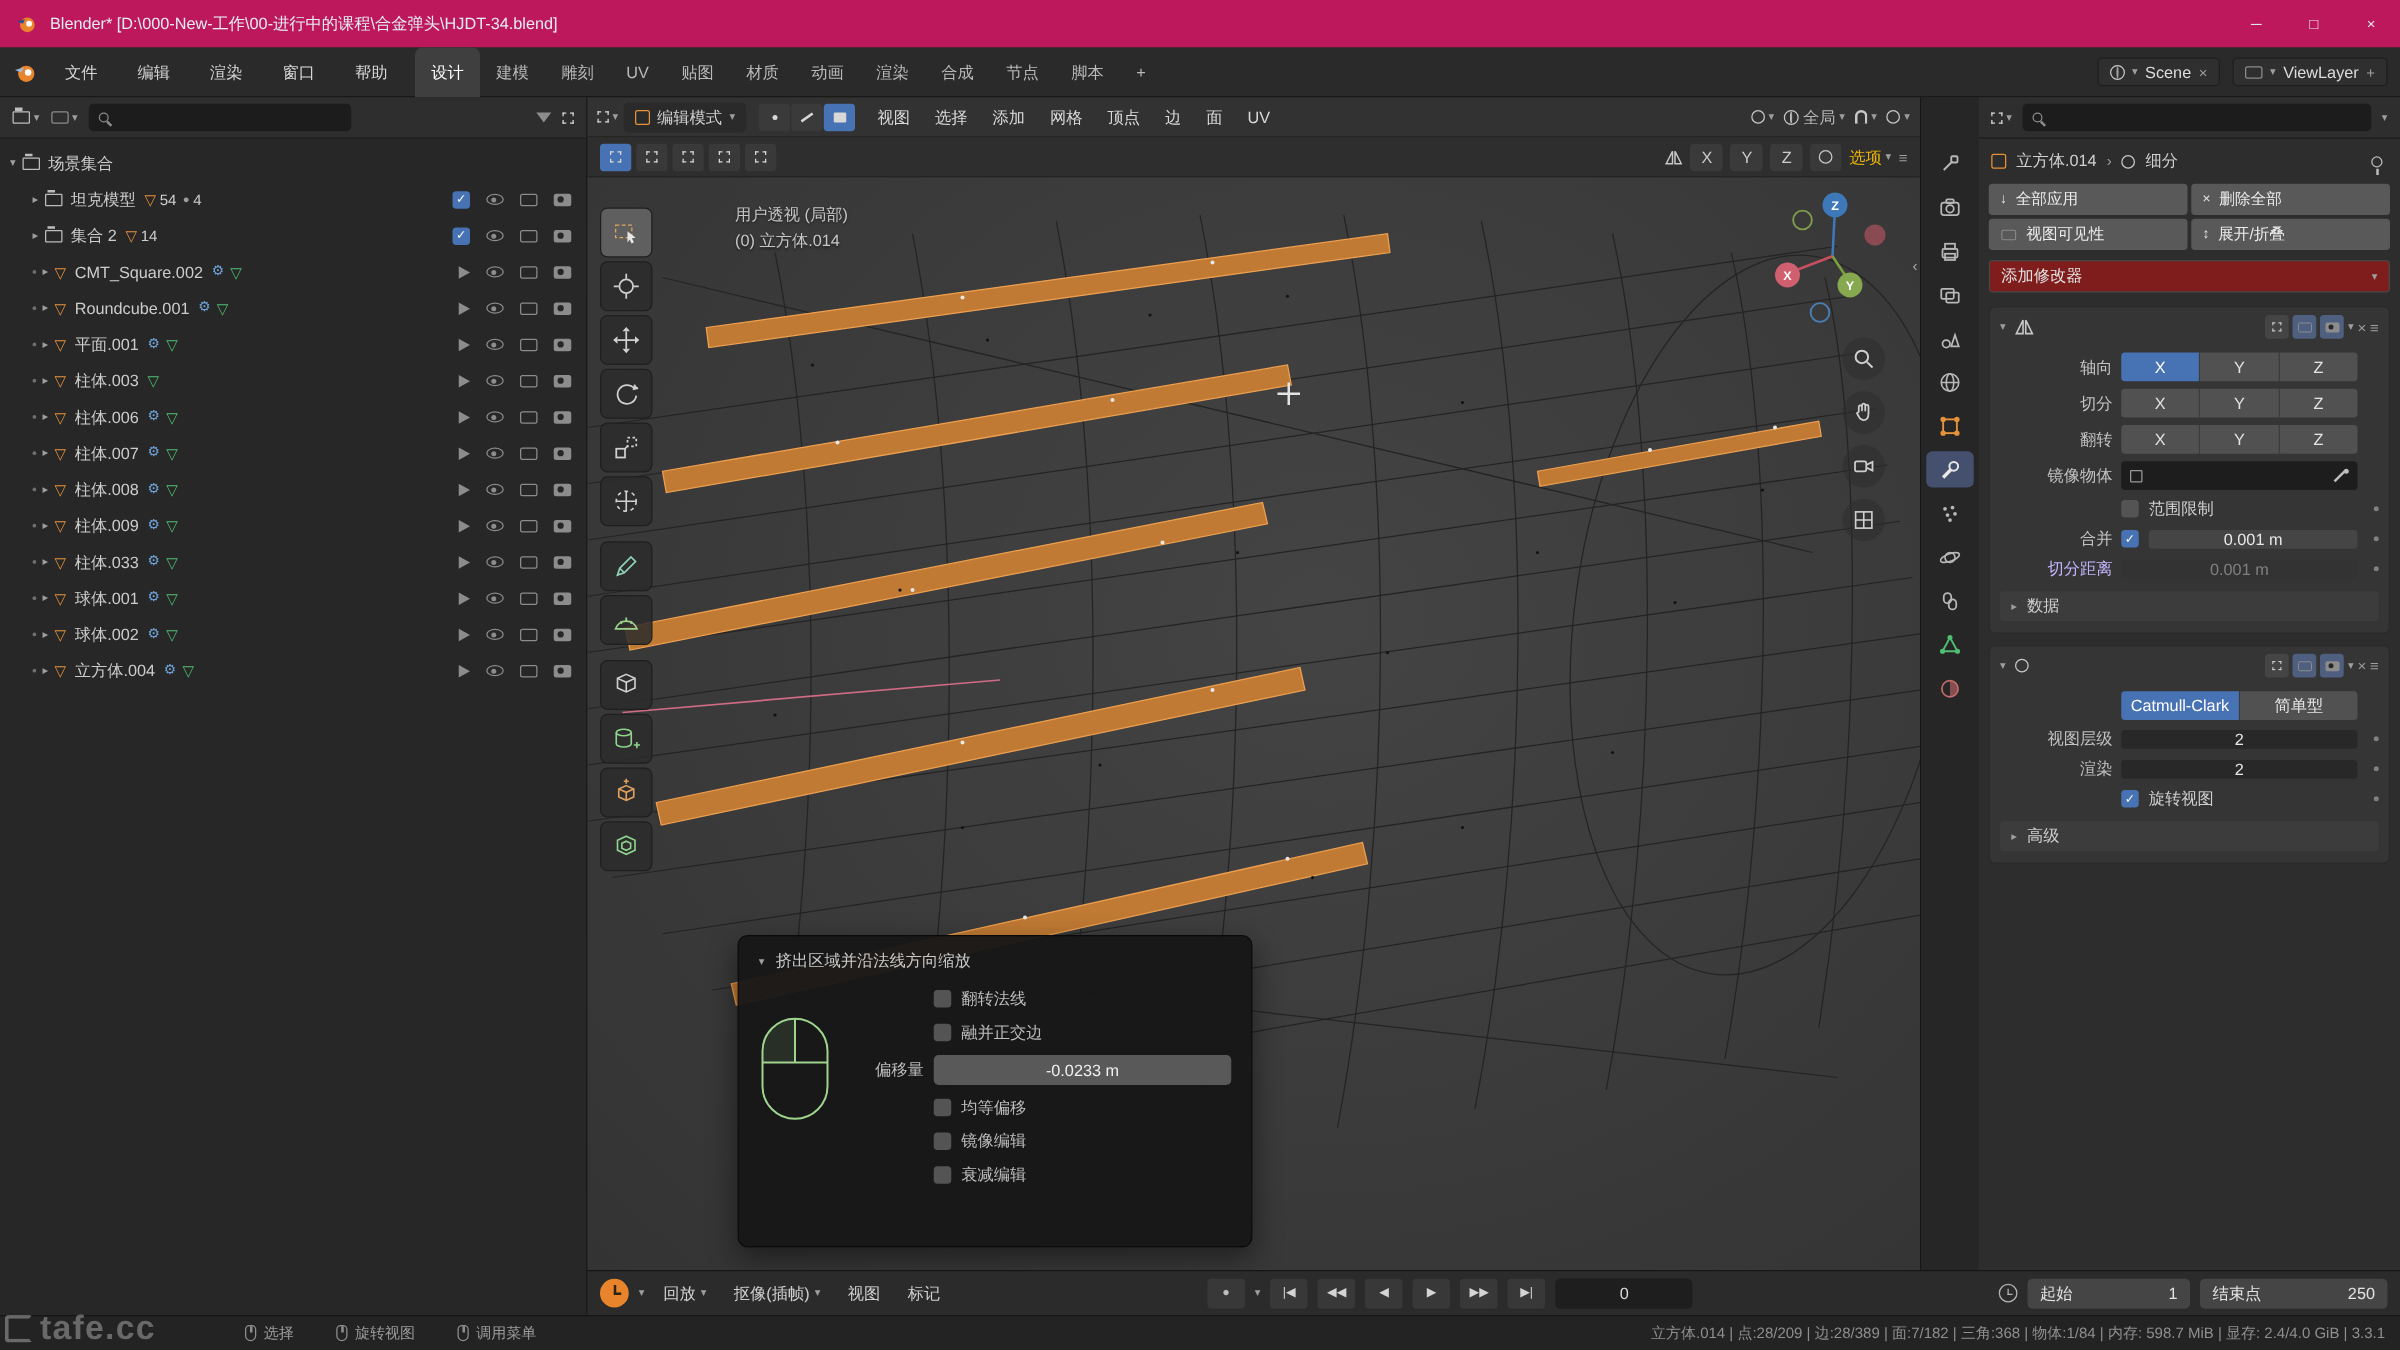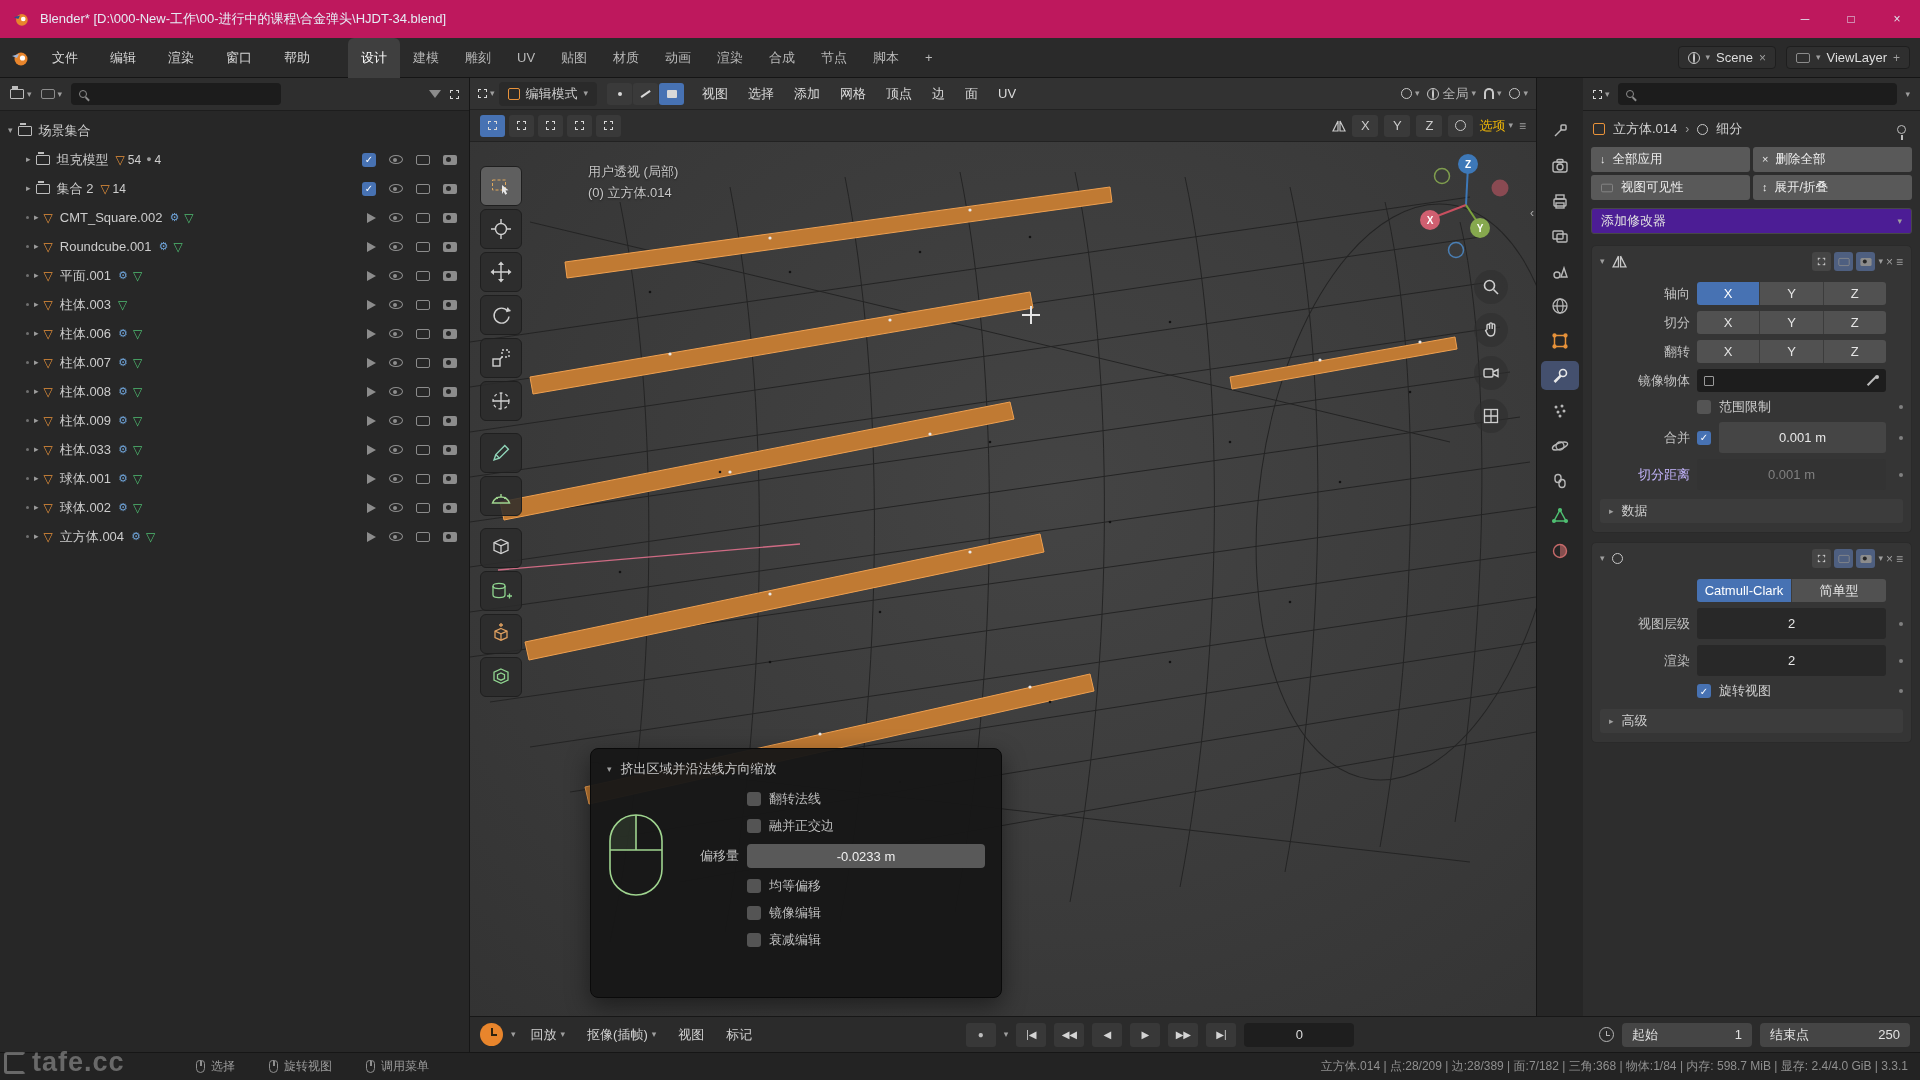--- a/index.html
+++ b/index.html
@@ -9,21 +9,21 @@
   .gl.big{font-size:12px}
 
   
   .titlebar{height:38px;background:#be185d;display:flex;align-items:center;gap:10px;padding-left:12px;color:#e6ecf5}
   .winbtns{margin-left:auto;display:flex;height:38px}
   .winbtn{width:46px;display:flex;align-items:center;justify-content:center;color:#dfe5ee;font-size:12px}
 
   
   .topbar{height:40px;background:#2a2a2a;border-bottom:1px solid #151515;display:flex;align-items:center;padding:0 10px;gap:12px}
   .menu-item{padding:4px 10px;border-radius:4px;color:#d6d6d6}
-  .ws-tabs{display:flex;margin-left:16px;height:40px}
+  .ws-tabs{display:flex;margin-left:0;height:40px}
   .ws-tab{padding:0 13px;display:flex;align-items:center;color:#b9b9b9}
   .ws-tab.active{background:#3f3f3f;color:#fff;border-radius:6px 6px 0 0}
   .top-right{margin-left:auto;display:flex;gap:10px;align-items:center}
   .selector{display:flex;align-items:center;gap:6px;background:#2f2f2f;border:1px solid #1e1e1e;border-radius:4px;padding:3px 9px;color:#ddd}
 
   
   .content{display:flex;height:974px}
   .right-stack{flex:1;display:flex;flex-direction:column;min-width:0}
   .mid-row{flex:1;display:flex;min-height:0}
 
@@ -140,42 +140,42 @@
   .pbody{flex:1;display:flex;flex-direction:column;background:#2d2d2d}
   .pheader{height:33px;display:flex;align-items:center;gap:8px;padding:0 10px;background:#2e2e2e;border-bottom:1px solid #1d1d1d}
   .pheader .search{flex:1}
   .crumb{display:flex;align-items:center;gap:8px;padding:9px 10px;color:#d0d0d0}
   .ic-objsq{width:12px;height:12px;border:1.5px solid #e8923a;border-radius:2px}
   .ic-pin{width:9px;height:9px;border:1.5px solid #bdbdbd;border-radius:50%;position:relative;margin-left:auto;margin-right:4px}
   .ic-pin::after{content:"";position:absolute;left:3px;top:9px;width:1.5px;height:5px;background:#bdbdbd}
   .btngrid{display:grid;grid-template-columns:1fr 1fr;gap:3px;padding:0 8px}
   .gbtn{height:25px;background:#595959;border-radius:3px;display:flex;align-items:center;gap:7px;padding:0 9px;color:#ececec;font-size:12.5px}
   .gbtn .gl{color:#e6e6e6;font-size:11px}
-  .addmod{margin:8px;height:26px;background:#4c1d95;border:1px solid #474747;border-radius:3px;display:flex;align-items:center;justify-content:space-between;padding:0 9px;color:#e0e0e0}
+  .addmod{margin:8px;height:26px;background:#7f1d1d;border:1px solid #474747;border-radius:3px;display:flex;align-items:center;justify-content:space-between;padding:0 9px;color:#e0e0e0}
   .modpanel{margin:3px 8px 6px;background:#353535;border:1px solid #2a2a2a;border-radius:5px;padding-bottom:9px}
   .mp-head{height:31px;display:flex;align-items:center;gap:7px;padding:0 8px}
   .mp-toggles{margin-left:auto;display:flex;gap:3px;align-items:center}
   .tg{width:19px;height:19px;background:#454545;border-radius:3px;display:flex;align-items:center;justify-content:center}
   .tg.on{background:#4e5f80}
   .tg .ic-screen,.tg .ic-camera{transform:scale(.8)}
   .mp-grid{display:grid;grid-template-columns:92px 1fr 16px;row-gap:6px;column-gap:7px;align-items:center;padding:5px 2px 2px 6px}
   .lbl{text-align:right;color:#c2c2c2}
   .lbl.dim{color:#c4b5fd}
   .seg{display:flex}
   .seg .s{flex:1;height:23px;background:#515151;display:flex;align-items:center;justify-content:center;color:#e4e4e4;border-right:1px solid #3c3c3c}
   .seg .s:first-child{border-radius:3px 0 0 3px}
   .seg .s:last-child{border-radius:0 3px 3px 0;border-right:none}
   .seg .s.on{background:#4772b3;color:#fff}
   .objfield{height:23px;background:#1d1d1d;border-radius:3px;display:flex;align-items:center;gap:6px;padding:0 7px}
   .ic-cubesm{width:10px;height:10px;border:1.5px solid #9a9a9a;border-radius:1px}
   .ic-dropper{margin-left:auto;width:12px;height:12px;position:relative}
   .ic-dropper::before{content:"";position:absolute;left:1px;bottom:1px;width:12px;height:1.6px;background:#bdbdbd;transform:rotate(-45deg);transform-origin:left bottom}
   .ic-dropper::after{content:"";position:absolute;right:0;top:0;width:4px;height:4px;border-radius:50%;background:#bdbdbd}
   .cbrow{display:flex;align-items:center;gap:8px}
-  .numfield{height:31px;background:#454545;border-radius:3px;display:flex;align-items:center;justify-content:center;color:#e8e8e8}
+  .numfield{height:15px;background:#454545;border-radius:3px;display:flex;align-items:center;justify-content:center;color:#e8e8e8}
   .numfield.dark{background:#282828}
   .numfield.disabled{background:#333;color:#808080}
   .adot{width:4px;height:4px;border-radius:50%;background:#808080;justify-self:center}
   .subbar{margin:7px 8px 0;height:24px;background:#3c3c3c;border-radius:3px;display:flex;align-items:center;gap:8px;padding:0 9px;color:#cfcfcf}
 </style>
 </head>
 <body>
 
 <div class="titlebar">
   <svg width="18" height="18" viewBox="0 0 20 20">

